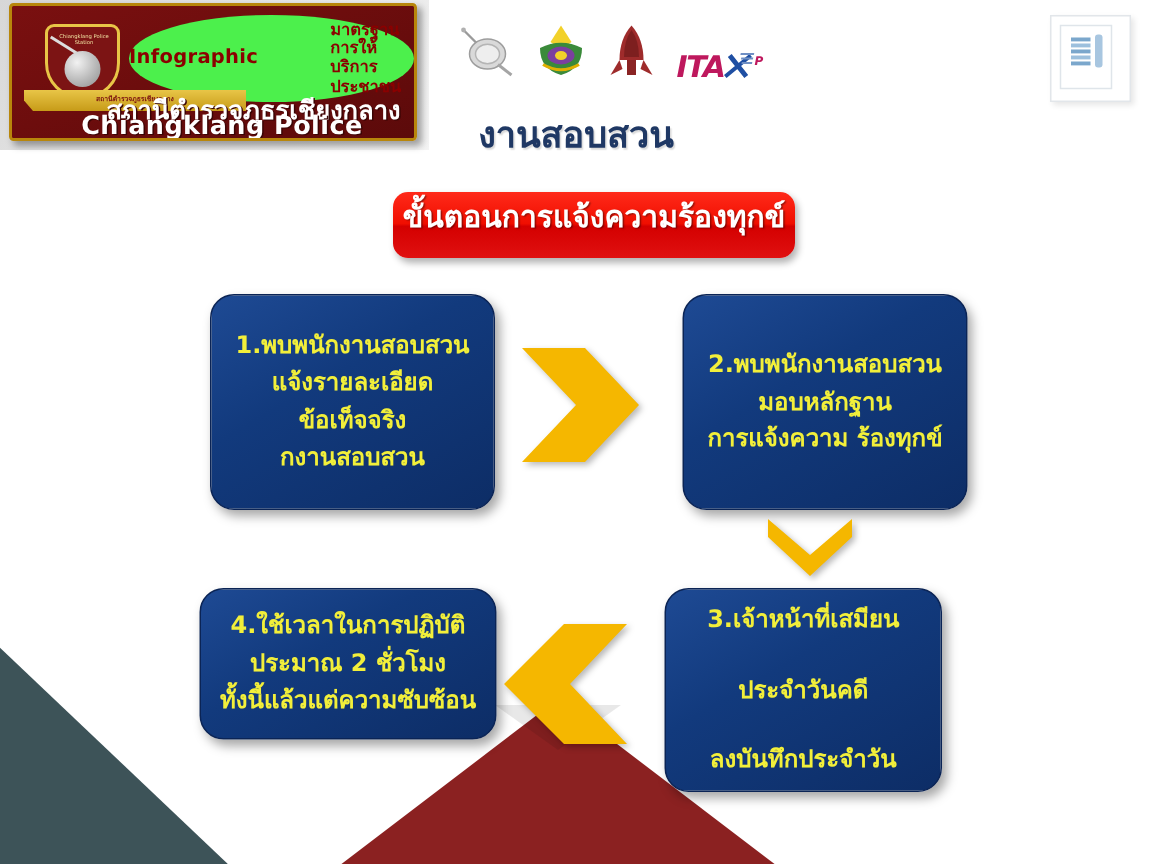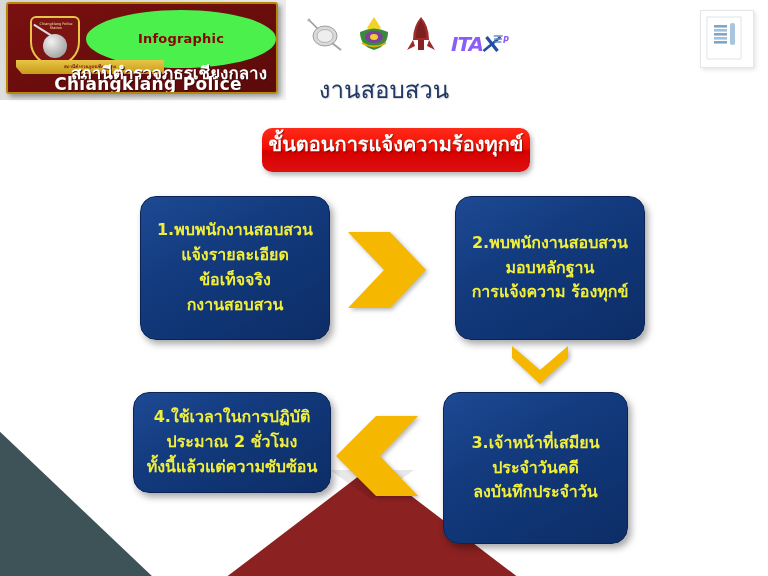--- a/index.html
+++ b/index.html
@@ -154,21 +154,21 @@
     align-items: flex-end;
     gap: 14px;
     z-index: 5;
   }
   .logo { position: relative; }
   .logo-seal { width: 38px; height: 36px; }
   .logo-garuda { width: 34px; height: 36px; }
   .logo-rocket { width: 32px; height: 36px; }
   .logo-itax {
     font-size: 20px; font-weight: bold; font-style: italic;
-    color: #8b5cf6; letter-spacing: -1px;
+    color: #be185d; letter-spacing: -1px;
     position: relative; padding-right: 8px;
   }
   .logo-itax sup { font-size: 8px; }
 
   
   .doc-icon {
     position: absolute;
     right: 14px; top: 10px;
     width: 54px; height: 58px;
     background: #ffffff;
@@ -177,21 +177,21 @@
     z-index: 5;
   }
 
   
   .main-title {
     position: absolute;
     left: 0; top: 70px;
     width: 768px;
     text-align: center;
     font-size: 24px;
-    font-weight: normal;
+    font-weight: bold;
     color: #1f3864;
     z-index: 5;
     text-shadow: 1px 1px 1px rgba(0,0,0,0.15);
   }
 
   
   .red-pill {
     position: absolute;
     left: 262px; top: 128px;
     width: 268px; height: 44px;
@@ -223,21 +223,21 @@
   .pbox .ln {
     font-size: 16px;
     font-weight: bold;
     color: #f2ef3a;
     line-height: 1.55;
     text-align: center;
     white-space: nowrap;
   }
   #box1 { left: 140px; top: 196px; width: 190px; height: 144px; }
   #box2 { left: 443px; top: 196px; width: 190px; height: 144px; margin-left: 12px; }
-  #box3 { left: 443px; top: 392px; width: 185px; height: 152px; }
+  #box3 { left: 443px; top: 392px; width: 185px; height: 136px; justify-content: space-between; }
   #box4 { left: 133px; top: 392px; width: 198px; height: 101px; }
 
   
   .arrow { position: absolute; z-index: 7; }
   .arrow svg { display: block; filter: drop-shadow(2px 2px 2px rgba(0,0,0,0.28)); }
   #arrow-right { left: 346px; top: 230px; }
   #arrow-down  { left: 510px; top: 344px; }
   #arrow-left  { left: 332px; top: 414px; }
 </style>
 </head>
@@ -252,20 +252,21 @@
   <div class="banner-shadow"></div>
   <div class="banner">
     <div class="crest">
       <div class="crest-shield"></div>
       <div class="crest-top">Chiangklang Police Station</div>
       <div class="crest-stick"></div>
       <div class="crest-orb"></div>
     </div>
     <div class="banner-ellipse">
       <div class="l1">Infographic</div>
+      <div class="l2">มาตรฐานการให้บริการประชาชน</div>
     </div>
     <div class="banner-ribbon">สถานีตำรวจภูธรเชียงกลาง</div>
     <div class="banner-th">สถานีตำรวจภูธรเชียงกลาง</div>
     <div class="banner-en">Chiangklang Police Station</div>
   </div>
 
   <div class="logo-row">
     <div class="logo">
       <svg class="logo-seal" viewBox="0 0 38 36">
         <line x1="4" y1="4" x2="16" y2="16" stroke="#9a9a9a" stroke-width="1.6"></line>

